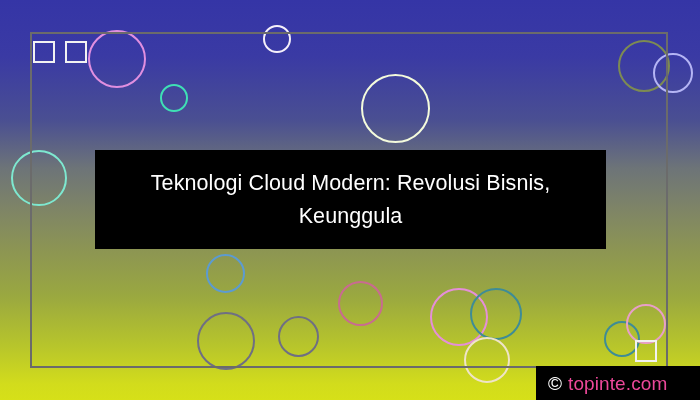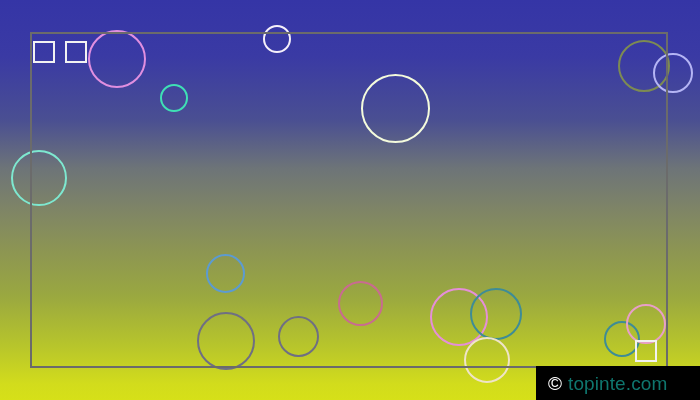--- a/index.html
+++ b/index.html
@@ -80,21 +80,21 @@
     gap: 6px;
     padding-left: 12px;
     box-sizing: border-box;
   }
   #watermark .wm-mark {
     color: #ffffff;
     font-size: 19px;
     line-height: 1;
   }
   #watermark .wm-text {
-    color: #0f766e;
+    color: #ec4899;
     font-size: 19px;
     line-height: 1;
     letter-spacing: 0.1px;
   }
 </style>
 </head>
 <body>
 
 <div id="stage">
 
@@ -117,19 +117,25 @@
       <div class="shape circle" style="left: 430px; top: 288px; width: 58px; height: 58px; border: 2px solid rgb(229, 143, 216);"></div>
       <div class="shape circle" style="left: 470px; top: 288px; width: 52px; height: 52px; border: 2px solid rgb(62, 140, 150);"></div>
       <div class="shape circle" style="left: 464px; top: 337px; width: 46px; height: 46px; border: 2px solid rgb(239, 228, 200);"></div>
       <div class="shape circle" style="left: 604px; top: 321px; width: 36px; height: 36px; border: 2px solid rgb(62, 140, 150);"></div>
       <div class="shape circle" style="left: 626px; top: 304px; width: 40px; height: 40px; border: 2px solid rgb(232, 159, 200);"></div>
       <div class="shape square" style="left: 635px; top: 340px; width: 22px; height: 22px; border: 2px solid rgb(242, 242, 242);"></div>
     </div>
 
   <div id="frame-rect" style="left: 30px; top: 32px; width: 638px; height: 336px; border-color: rgb(107, 107, 107); border-width: 2px;"></div>
 
+  <div id="title-box">
+    <div id="title-text">
+      <span style="display: block;">Teknologi Cloud Modern: Revolusi Bisnis,</span>
+      <span style="display: block;">Keunggula</span>
+    </div>
+  </div>
 
   <div id="watermark">
     <span class="wm-mark">©</span>
     <span class="wm-text">topinte.com</span>
   </div>
 
 </div>
 
 </body></html>

